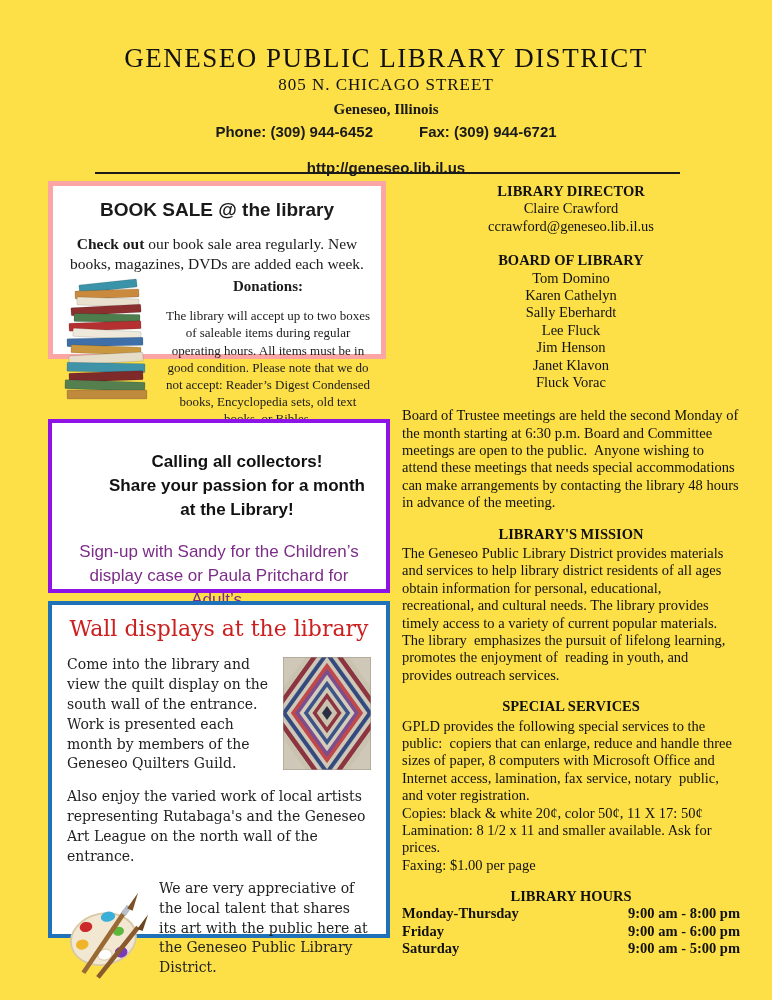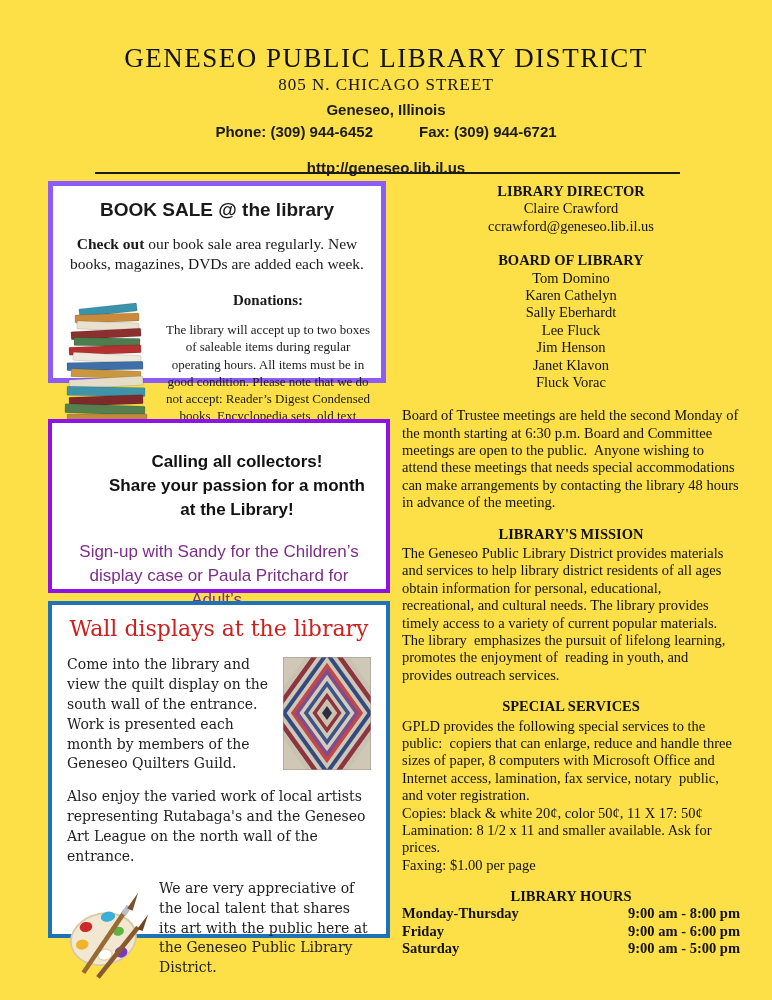--- a/index.html
+++ b/index.html
@@ -5,34 +5,34 @@
   html,body{margin:0;padding:0;background:#ffffff;}
   .page{
     position:relative;width:772px;height:1000px;background:#fde047;
     font-family:"Liberation Serif",serif;color:#1a1a1a;overflow:hidden;
     margin:0 auto;
   }
   
   .header{position:absolute;top:44px;left:0;width:100%;text-align:center;}
   .hdr-title{font-family:"Liberation Serif",serif;font-size:27px;letter-spacing:1.5px;color:#111;line-height:1.05;}
   .hdr-address{font-family:"Liberation Serif",serif;font-size:17px;letter-spacing:1px;color:#111;margin-top:3px;}
-  .hdr-city{font-family:Liberation Sans, sans-serif;font-weight:bold;font-size:15px;margin-top:6px;}
+  .hdr-city{font-family:Liberation Serif, serif;font-weight:bold;font-size:15px;margin-top:6px;}
   .hdr-phones{display:flex;justify-content:center;gap:46px;font-family:"Liberation Sans",sans-serif;font-weight:bold;font-size:15px;margin-top:5px;}
   .hdr-url{font-family:"Liberation Sans",sans-serif;font-weight:bold;font-size:15px;margin-top:19px;}
   .hdr-rule{position:absolute;top:172px;left:95px;width:585px;border-top:2px solid #1a1a1a;}
 
   
   .box{position:absolute;box-sizing:border-box;background:#fff;}
-  .box-red{top:181px;left:48px;width:338px;height:202px;border:5px solid #8b5cf6;}
+  .box-red{top:181px;left:48px;width:338px;height:178px;border:5px solid #fca5a5;}
   .box-purple{top:419px;left:48px;width:342px;height:174px;border:4px solid #8d13e6;}
   .box-blue{top:601px;left:48px;width:342px;height:337px;border:4px solid #1f72b8;}
 
   .bs-heading{font-family:"Liberation Sans",sans-serif;font-weight:bold;font-size:19px;text-align:center;margin-top:13px;}
   .bs-intro{font-family:"Liberation Serif",serif;font-size:15.5px;text-align:center;line-height:1.3;margin:13px 10px 0 10px;}
-  .bs-row{display:flex;margin-top:16px;align-items:center;}
+  .bs-row{display:flex;margin-top:2px;}
   .bs-books{flex:0 0 104px;padding-left:6px;}
   .bs-donate-col{flex:1;padding-right:8px;}
   .bs-donate-h{font-family:"Liberation Serif",serif;font-weight:bold;font-size:15px;text-align:center;margin-top:2px;}
   .bs-donate-t{font-family:"Liberation Serif",serif;font-size:13px;text-align:center;line-height:1.32;margin-top:12px;}
 
   .col-heading{font-family:"Liberation Sans",sans-serif;font-weight:bold;font-size:17px;text-align:center;line-height:1.4;margin-top:27px;white-space:pre-line;color:#111;padding-left:36px;}
   .col-signup{font-family:"Liberation Sans",sans-serif;font-size:17px;text-align:center;line-height:1.4;margin:19px 12px 0 12px;color:#7b2d87;}
 
   .wd-heading{font-family:"DejaVu Serif","Liberation Serif",serif;font-size:22px;text-align:center;color:#cc2020;margin-top:11px;}
   .wd-body{padding:0 15px;font-family:"DejaVu Serif","Liberation Serif",serif;font-size:14px;line-height:1.42;color:#222;}

